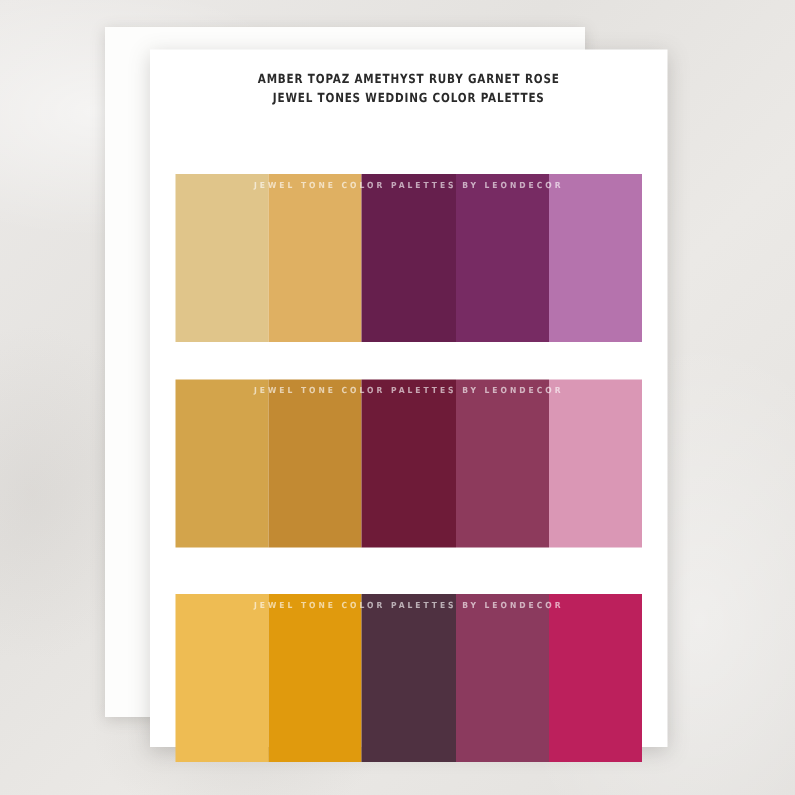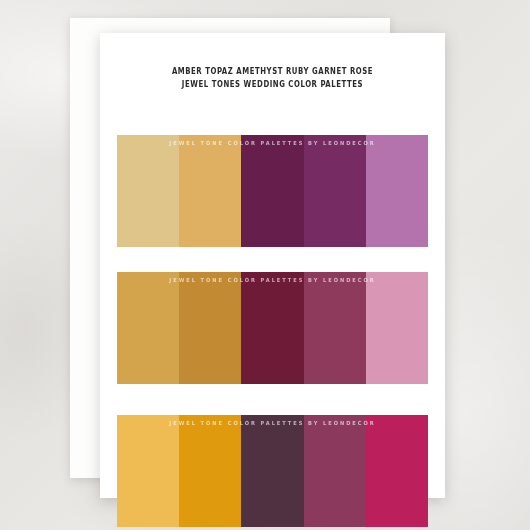--- a/index.html
+++ b/index.html
@@ -52,21 +52,20 @@
     width: 345px;
     height: 465px;
     background: #ffffff;
     box-shadow: 0 3px 13px rgba(90,86,82,0.26);
   }
 
   .card-inner {
     position: absolute;
     inset: 0;
     padding: 12px;
-    margin-top: 19px;
   }
 
   
   .heading {
     position: absolute;
     top: 13px;
     left: 0;
     right: 0;
     text-align: center;
     color: #2a2a2a;

